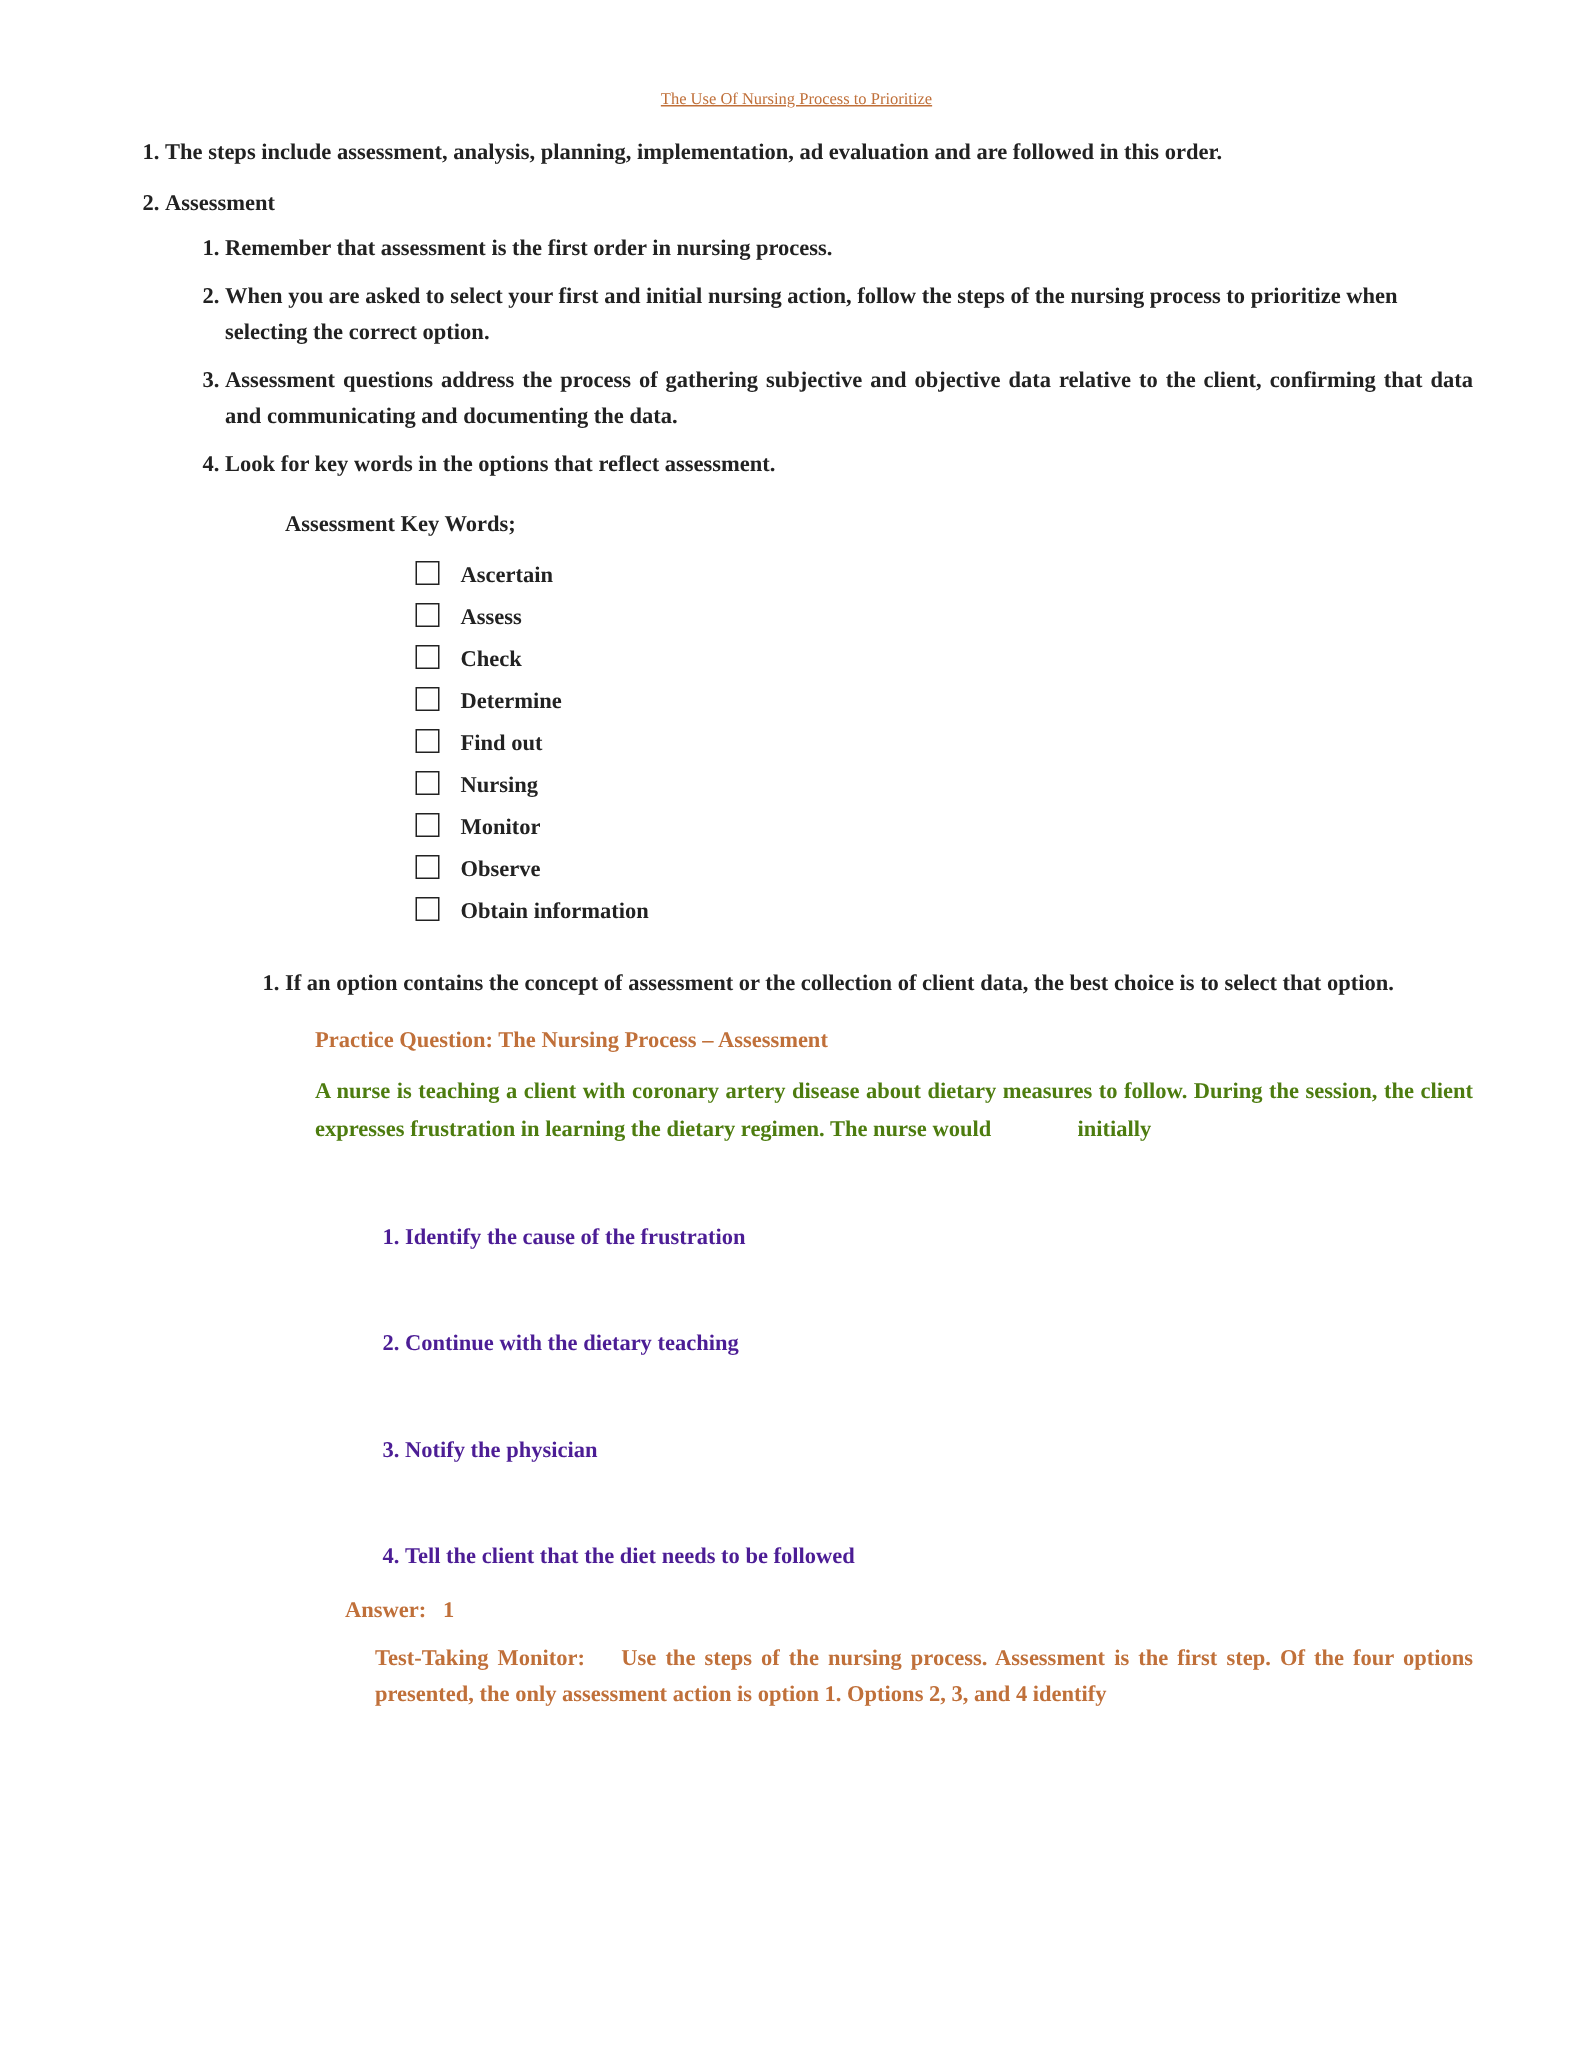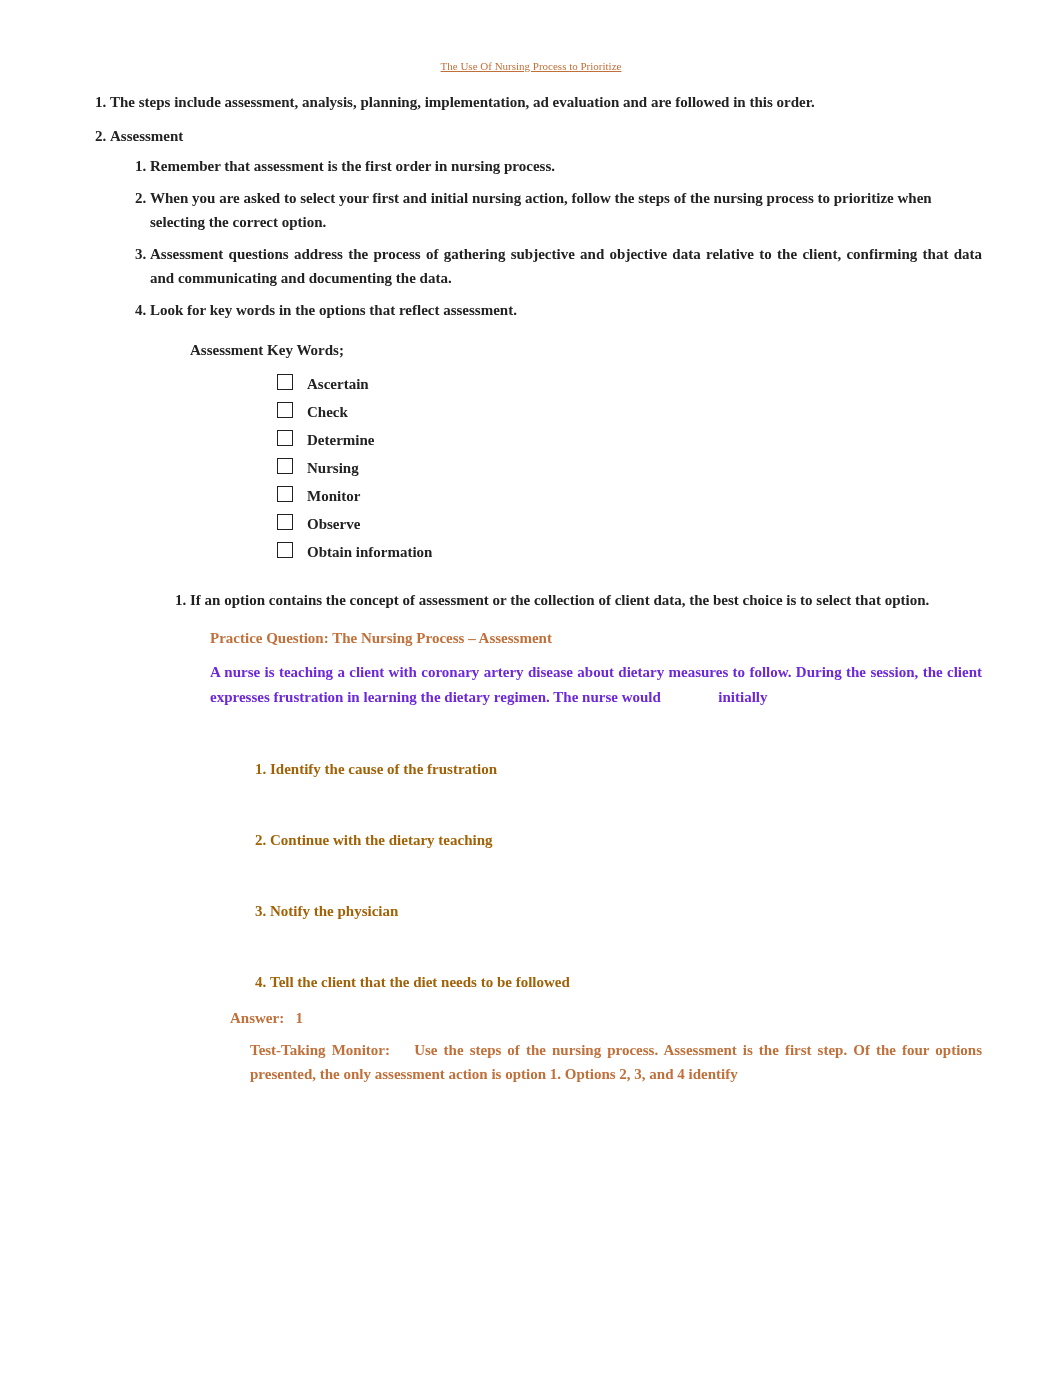--- a/index.html
+++ b/index.html
@@ -97,34 +97,34 @@
     }
 
     .practice-question-title {
       color: #c0703a;
       margin-top: 14px;
       margin-bottom: 10px;
       font-size: 15px;
     }
 
     .practice-question-body {
-      color: #6d28d9;
+      color: #4d7c0f;
       line-height: 1.65;
       margin-bottom: 12px;
       text-align: justify;
     }
 
     .practice-options {
       list-style: decimal;
       padding-left: 60px;
       margin-bottom: 12px;
     }
 
     .practice-options > li {
-      color: #a16207;
+      color: #4c1d95;
       margin-bottom: 4px;
       line-height: 1.6;
       margin-top: 47px;
     }
 
     .answer-block {
       padding-left: 20px;
       margin-bottom: 10px;
     }
 
@@ -190,25 +190,33 @@
       <div class="assessment-keywords-label">Assessment Key Words;</div>
 
       
       <ul class="bullet-list">
         <li>
           <span class="bullet-icon"></span>
           <span>Ascertain</span>
         </li>
         <li>
           <span class="bullet-icon"></span>
+          <span>Assess</span>
+        </li>
+        <li>
+          <span class="bullet-icon"></span>
           <span>Check</span>
         </li>
         <li>
           <span class="bullet-icon"></span>
           <span>Determine</span>
+        </li>
+        <li>
+          <span class="bullet-icon"></span>
+          <span>Find out</span>
         </li>
         <li>
           <span class="bullet-icon"></span>
           <span>Nursing</span>
         </li>
         <li>
           <span class="bullet-icon"></span>
           <span>Monitor</span>
         </li>
         <li>

